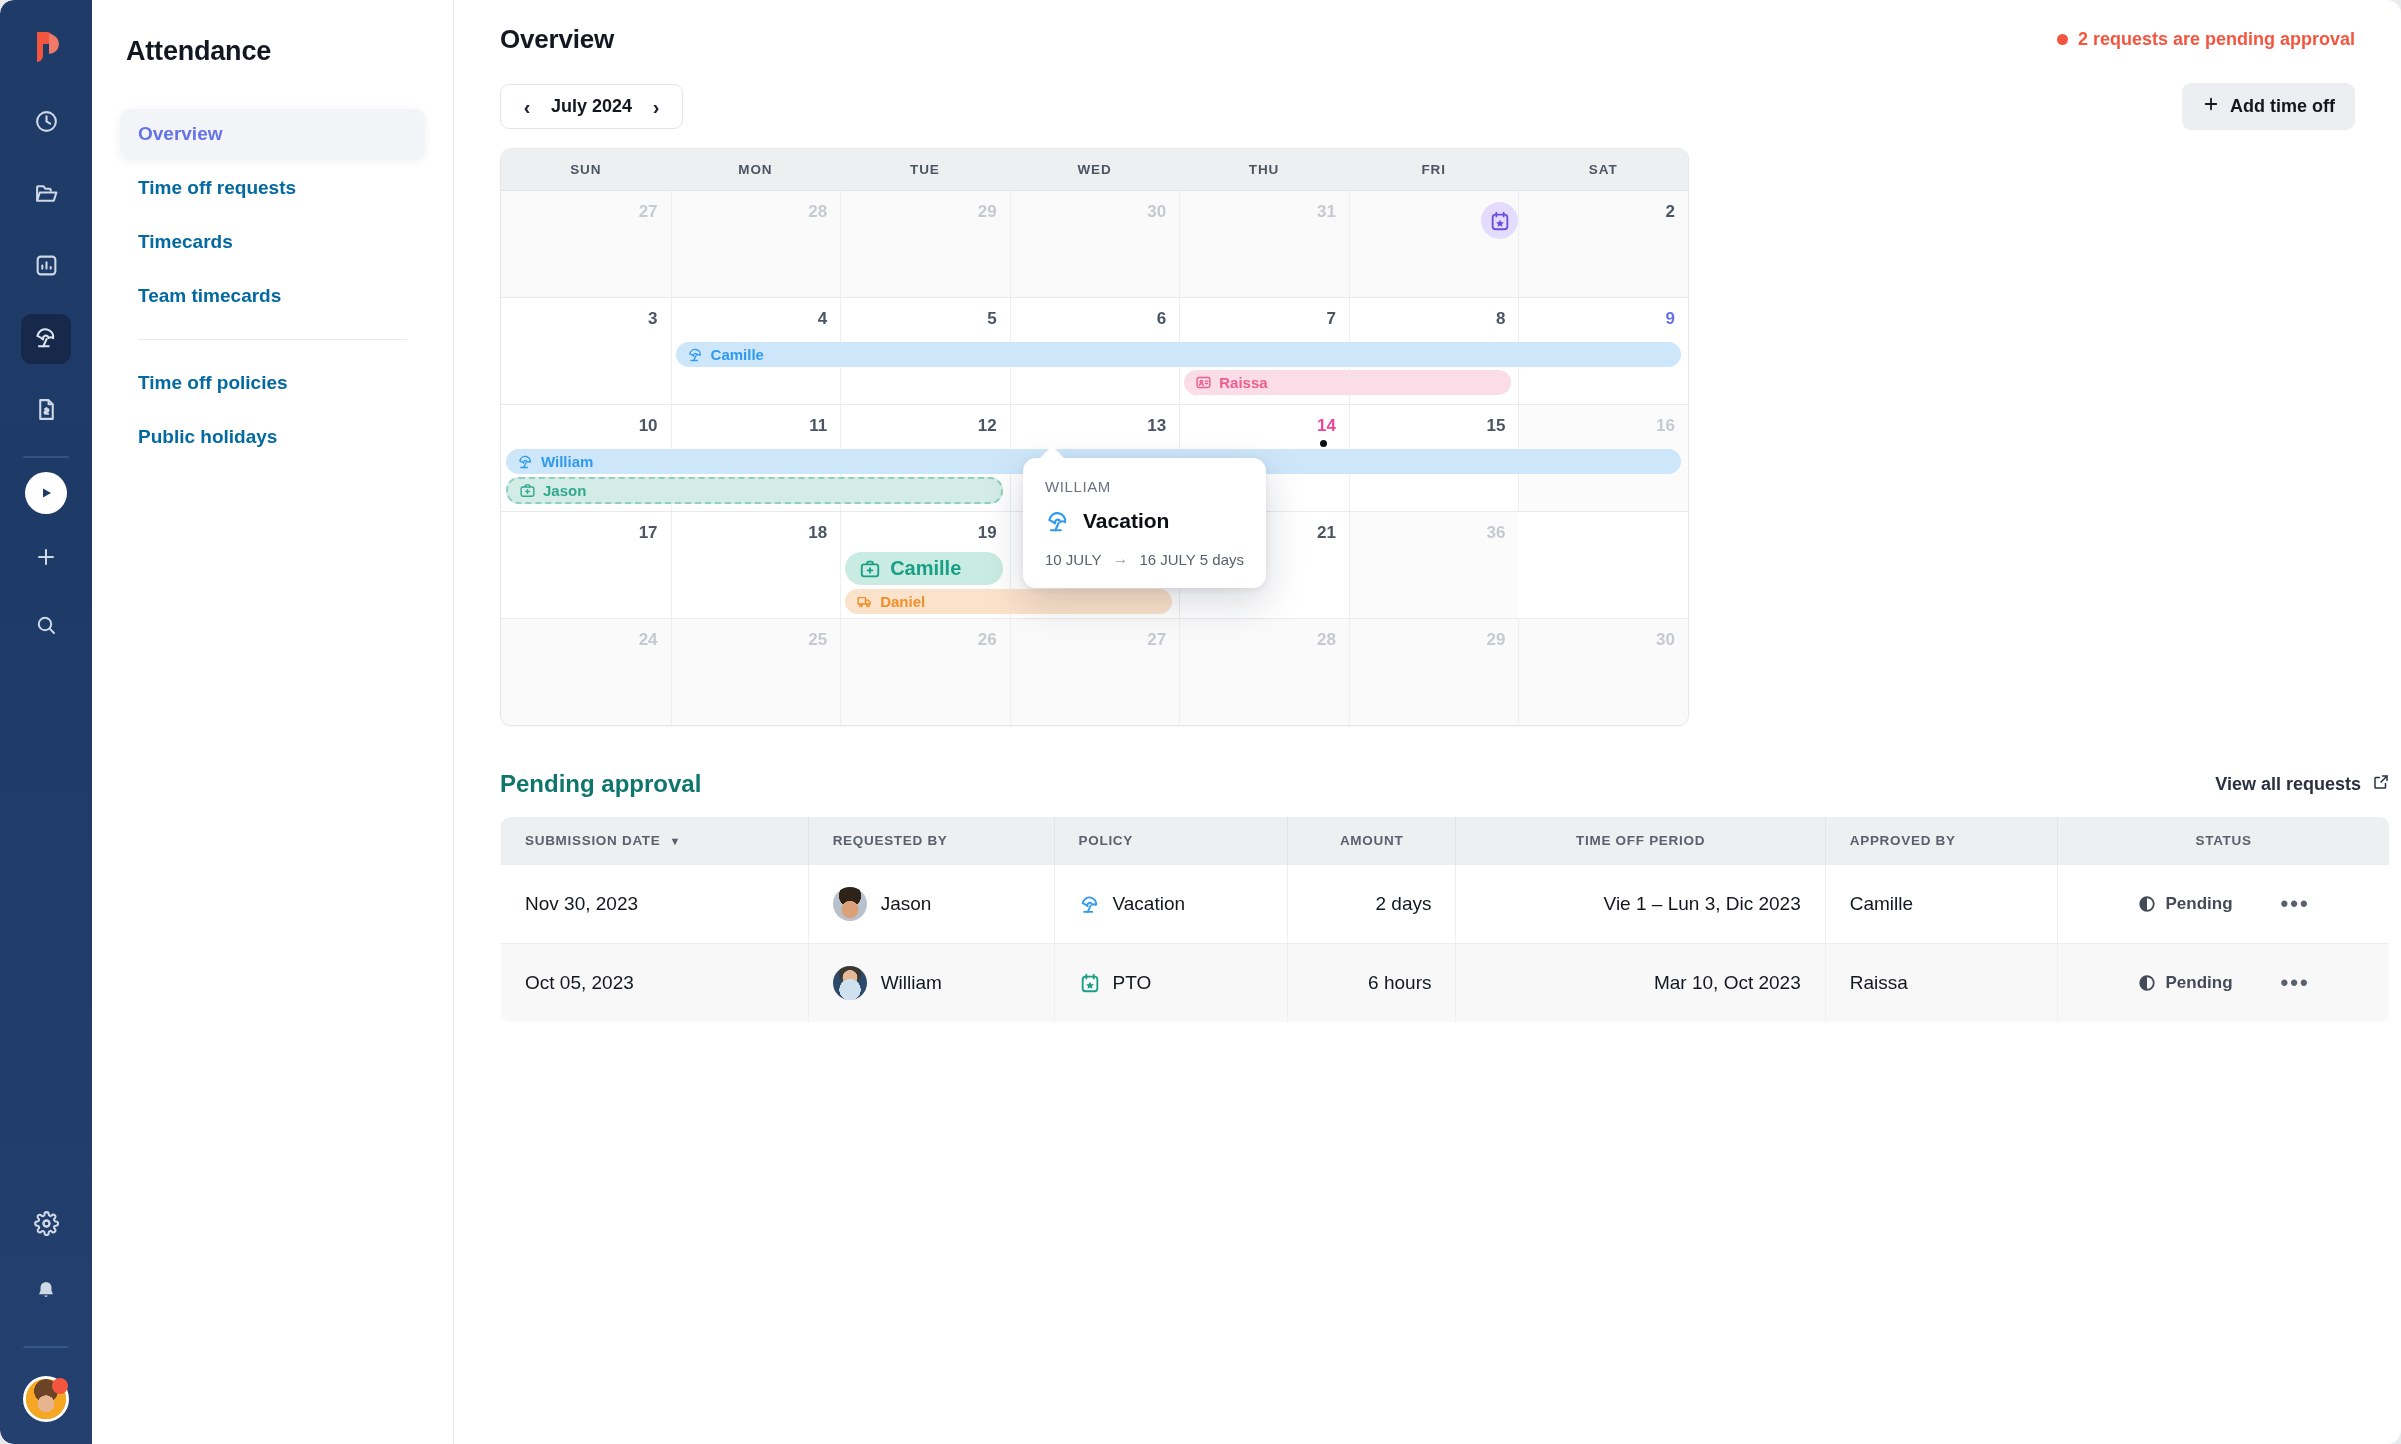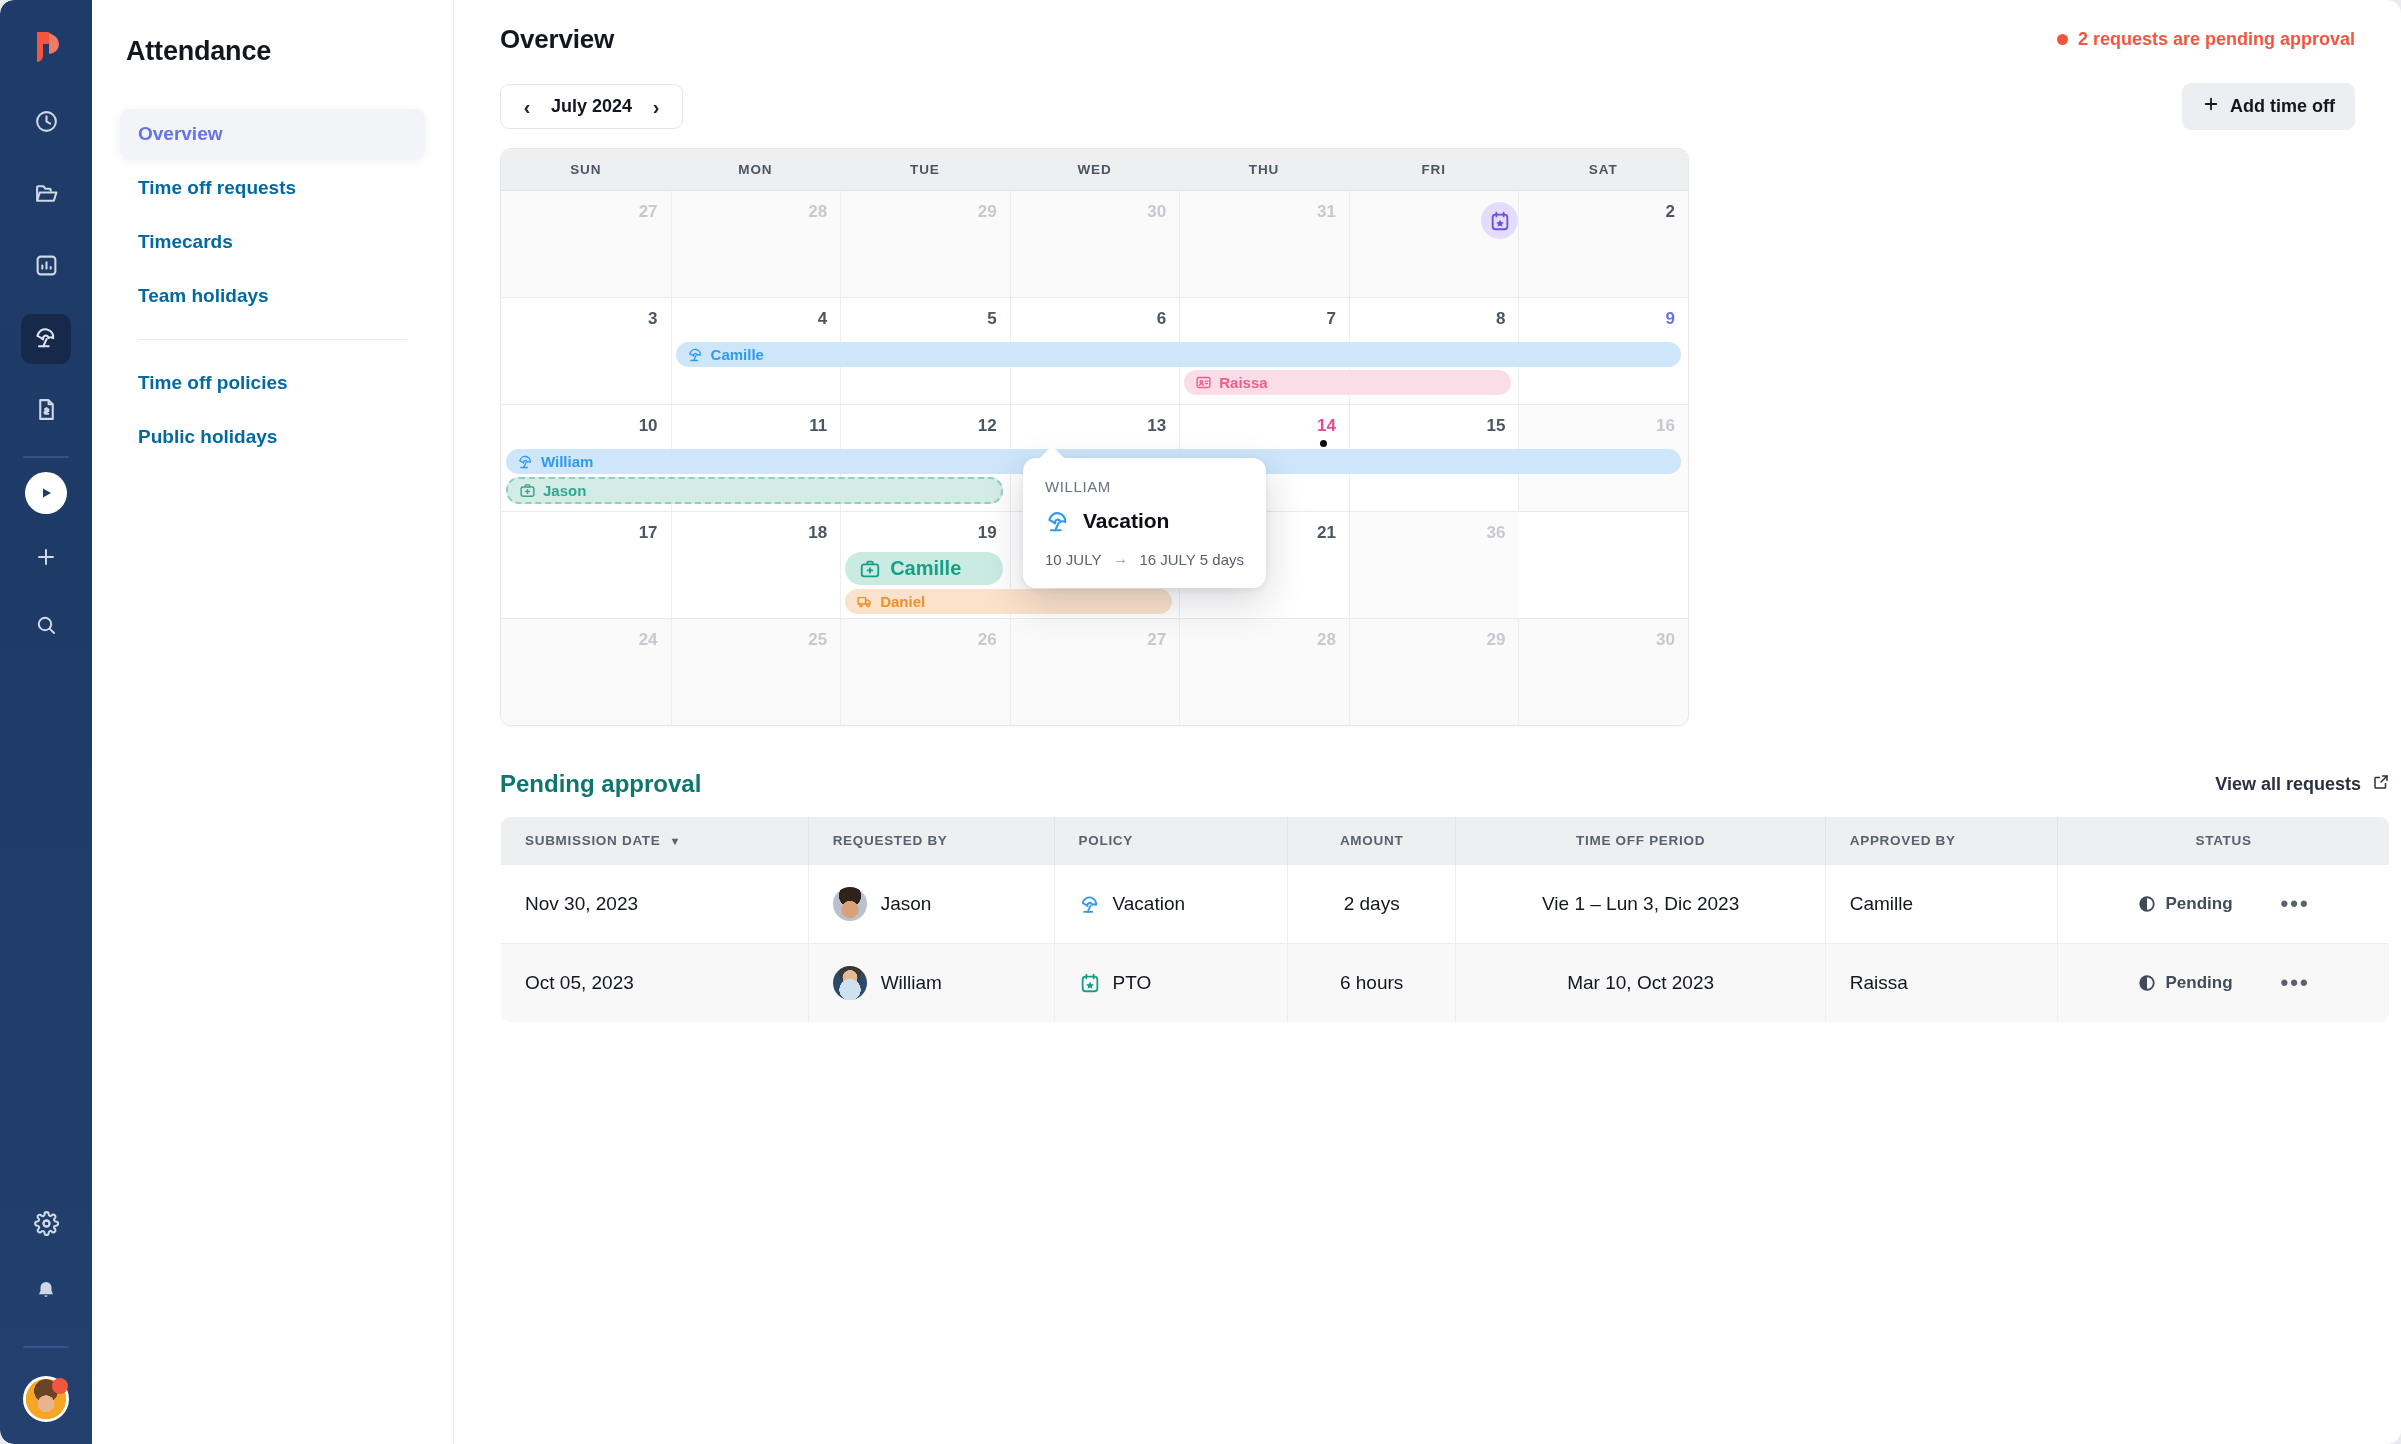--- a/index.html
+++ b/index.html
@@ -188,21 +188,21 @@
   .pending-title { font-size:24px; font-weight:700; color:#0f766e; }
   .viewall { display:flex; align-items:center; gap:11px; font-size:18px; color:#2b3040; font-weight:600;}
   table.ptable { width:100%; border-collapse:collapse; border:1px solid #e6e7ea; border-radius:10px; overflow:hidden;}
   table.ptable th {
     background:#eeeff1; font-size:13.5px; letter-spacing:.7px; color:#5a616e;
     font-weight:700; padding: 16px 24px; text-align:center; border-left:1px solid #e2e4e7;
     white-space:nowrap;
   }
   table.ptable th:first-child { text-align:left; border-left:none;}
   table.ptable td {
-    padding: 22px 24px; font-size:19px; color:#13171f; text-align:center;
+    padding: 22px 24px; font-size:19px; color:#13171f; text-align:right;
     border-left:1px solid #eceef0; border-top:1px solid #eceef0; font-weight:500;
   }
   table.ptable td:first-child { border-left:none;}
   tr.alt td { background:#f8f8f9; }
   .cell-left { text-align:left !important; }
   .who { display:flex; align-items:center; gap:14px; }
   .av { width:34px; height:34px; border-radius:50%; flex:0 0 34px; }
   .av.jason { background: radial-gradient(circle at 50% 66%,#d9a07a 0 30%,transparent 31%),
                           radial-gradient(circle at 50% 26%,#2f2219 0 36%,transparent 37%), #b9c2cc; }
   .av.william { background: radial-gradient(circle at 50% 70%,#cfe0ee 0 36%,transparent 37%),
@@ -317,21 +317,21 @@
       </div>
     </div>
   </div>
 
   <div class="navpanel">
     <div class="nav-title">Attendance</div>
     <div class="nav-list">
       <div class="nav-item active">Overview</div>
       <div class="nav-item">Time off requests</div>
       <div class="nav-item">Timecards</div>
-      <div class="nav-item">Team holidays</div>
+      <div class="nav-item">Team timecards</div>
       <div class="nav-sep"></div>
       <div class="nav-item">Time off policies</div>
       <div class="nav-item">Public holidays</div>
     </div>
   </div>
 
   <div class="main">
 
     <div class="main-head">
       <div class="page-title">Overview</div>

